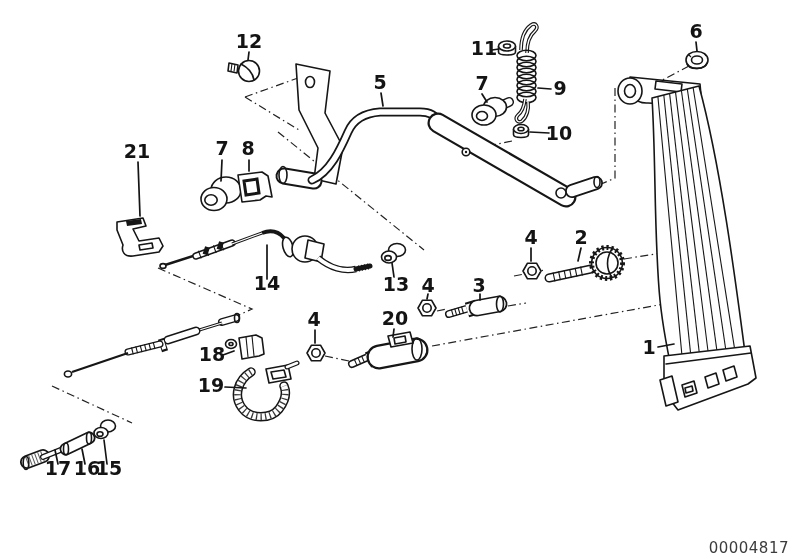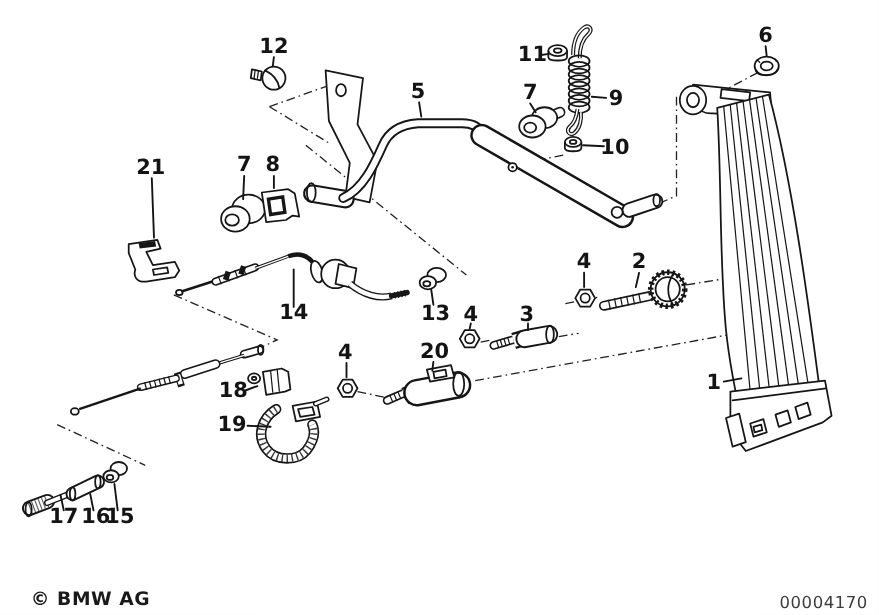--- a/index.html
+++ b/index.html
@@ -360,15 +360,14 @@
       <text class="cl" x="109" y="475" text-anchor="middle">15</text>
       <text class="cl" x="87" y="475" text-anchor="middle">16</text>
       <text class="cl" x="58" y="475" text-anchor="middle">17</text>
       <text class="cl" x="212" y="361" text-anchor="middle">18</text>
       <text class="cl" x="211" y="392" text-anchor="middle">19</text>
       <text class="cl" x="395" y="325" text-anchor="middle">20</text>
       <text class="cl" x="137" y="158" text-anchor="middle">21</text>
     </g>
   </svg>
 
-  <span class="footer-copy">© BMW AG</span>
-  <span class="footer-num">00004170</span>
+  <span class="footer-num">00004817</span>
 </div>
 
 </body></html>

